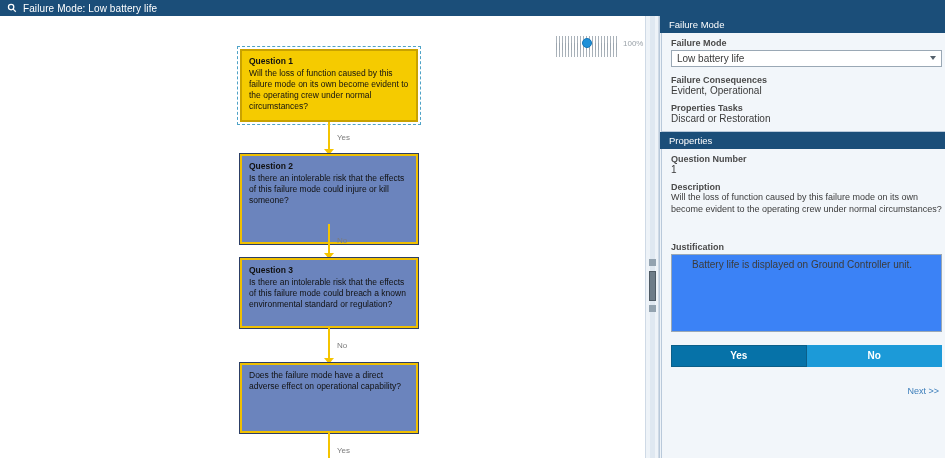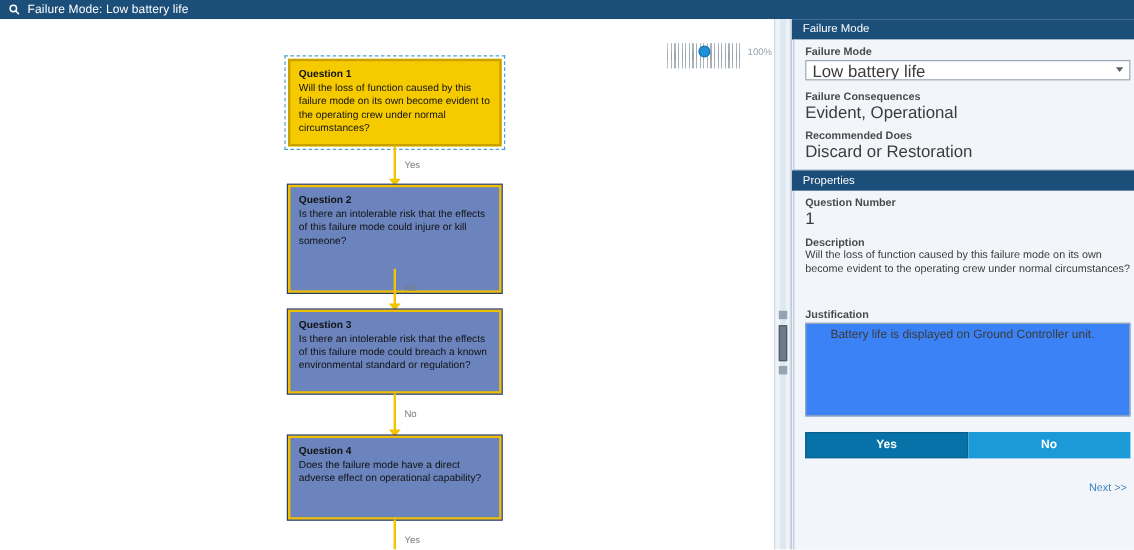--- a/index.html
+++ b/index.html
@@ -119,24 +119,24 @@
   }
   .sect-head {
     background: #1b4e79; color: #ffffff;
     font-size: 9.5px; padding: 3px 0 3px 9px; font-weight: normal;
   }
   .sect-body {
     background: #f2f6fa; border: 1px solid #b9c9da; border-top: none;
     margin: 0 1px; padding: 5px 9px 7px 9px;
   }
   .fld-label { font-weight: bold; color: #4a4a4a; font-size: 9px; }
-  .fld-value { color: #3b3b3b; font-size: 14px; margin-bottom: 7px; }
+  .fld-value { color: #3b3b3b; font-size: 10px; margin-bottom: 7px; }
   .selectwrap { position: relative; margin: 2px 0 8px 0; }
   select.fm {
-    width: 100%; height: 17px; font-size: 14px; font-family: "Liberation Sans", sans-serif;
+    width: 100%; height: 17px; font-size: 10px; font-family: "Liberation Sans", sans-serif;
     padding: 0 18px 0 5px; border: 1px solid #9aa8b5; background: #ffffff;
     color: #3b3b3b; border-radius: 0; appearance: none; -webkit-appearance: none;
   }
   .selectwrap .chev {
     position: absolute; right: 6px; top: 6px; width: 0; height: 0;
     border-left: 3.5px solid transparent; border-right: 3.5px solid transparent;
     border-top: 4px solid #55616c; pointer-events: none;
   }
 
   
@@ -217,21 +217,20 @@
         <span>Is there an intolerable risk that the effects of this failure mode could breach a known environmental standard or regulation?</span>
       </div>
 
       <div class="conn c3">
         <div class="line"></div>
         <div class="head"></div>
         <span class="lbl">No</span>
       </div>
 
       <div class="qbox q4">
-        <span class="qt">Question 4</span>
         <span>Does the failure mode have a direct adverse effect on operational capability?</span>
       </div>
 
       <div class="conn c4">
         <div class="line"></div>
 
         <span class="lbl">Yes</span>
       </div>
 
     </div>
@@ -250,21 +249,21 @@
     <div class="sect-body">
       <div class="fld-label">Failure Mode</div>
       <div class="selectwrap">
         <select class="fm">
           <option>Low battery life</option>
         </select>
         <span class="chev"></span>
       </div>
       <div class="fld-label">Failure Consequences</div>
       <div class="fld-value">Evident, Operational</div>
-      <div class="fld-label">Recommended Does</div>
+      <div class="fld-label">Properties Tasks</div>
       <div class="fld-value" style="margin-bottom:0">Discard or Restoration</div>
     </div>
 
     <div class="sect-head">Properties</div>
     <div class="props-body">
 
       <div class="fld-label">Question Number</div>
       <div class="fld-value">1</div>
 
       <div class="fld-label">Description</div>

